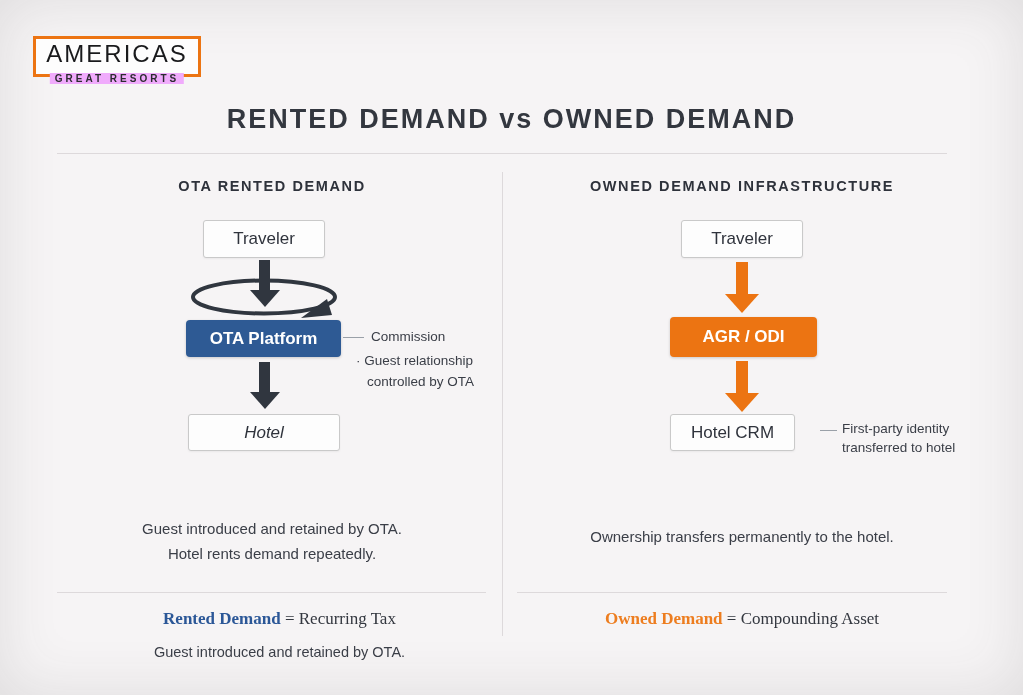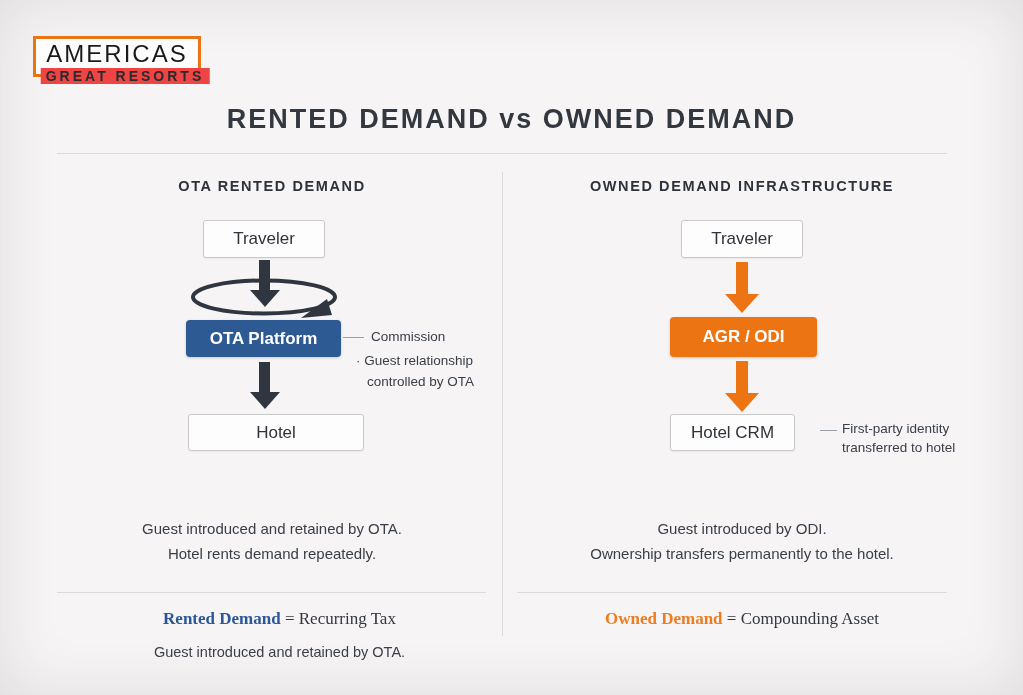--- a/index.html
+++ b/index.html
@@ -25,24 +25,23 @@
   .logo-box {
     border:3px solid var(--orange);
     background:#fdfdfd;
     padding:1px 8px 6px 8px;
     text-align:center;
     font-weight:normal; font-size:24px; letter-spacing:2px; color:#191a1c;
     position:relative;
   }
   .logo-sub {
     position:absolute; left:50%; bottom:-7px; transform:translateX(-50%);
-    background:#ef4444; padding:0 5px;
-    font-size:14px; font-weight:bold; letter-spacing:3px; color:#2a2b2e;
+    background:#f0abfc; padding:0 5px;
+    font-size:10px; font-weight:bold; letter-spacing:3px; color:#2a2b2e;
     white-space:nowrap;
-    margin-left:8px;
   }
   
   .title {
     position:absolute; left:0; top:104px; width:1023px;
     text-align:center; font-size:27px; font-weight:bold;
     letter-spacing:2px; color:#33373f;
   }
   .hline { position:absolute; height:1px; background:var(--divider); }
   .vline { position:absolute; width:1px; background:var(--divider); }
 
@@ -120,21 +119,21 @@
   <div class="callout-line" style="left:343px; top:337px; width:21px;"></div>
   <div class="callout-text" style="left:371px; top:327px;">Commission</div>
   <div class="bullet-block" style="left:356px; top:350px; width:140px;">
     <div><span>·</span> <span>Guest relationship</span></div>
     <div class="indent">controlled by OTA</div>
   </div>
 
   <div class="shaft dark-shaft" style="left:259px; top:362px; width:11px; height:30px;"></div>
   <div class="head dark-head" style="left:250px; top:392px;"></div>
 
-  <div class="node" style="left:188px; top:414px; width:176px; height:37px; line-height:35px;">Hotel</div>
+  <div class="node" style="left:188px; top:414px; width:152px; height:37px; line-height:35px;font-style:italic;">Hotel</div>
 
   <div class="summary" style="left:57px; top:520px; width:430px;">
     <div class="l1">Guest introduced and retained by OTA.</div>
     <div class="l2">Hotel rents demand repeatedly.</div>
   </div>
 
   <div class="hline" style="left:57px; top:592px; width:429px;"></div>
 
   <div class="conclusion" style="left:57px; top:609px; width:445px;">
     <span class="term-blue">Rented Demand</span>
@@ -156,21 +155,20 @@
 
   <div class="node" style="left:670px; top:414px; width:125px; height:37px; line-height:35px;">Hotel CRM</div>
 
   <div class="callout-line" style="left:820px; top:430px; width:17px;"></div>
   <div class="callout-text" style="left:842px; top:419px;">
     <div>First-party identity</div>
     <div>transferred to hotel</div>
   </div>
 
   <div class="summary" style="left:527px; top:520px; width:430px;">
-    <div class="l1">Guest introduced by ODI.</div>
     <div class="l2">Ownership transfers permanently to the hotel.</div>
   </div>
 
   <div class="hline" style="left:517px; top:592px; width:430px;"></div>
 
   <div class="conclusion" style="left:527px; top:609px; width:430px;">
     <span class="term-orange">Owned Demand</span>
     <span>= Compounding Asset</span>
   </div>
 

